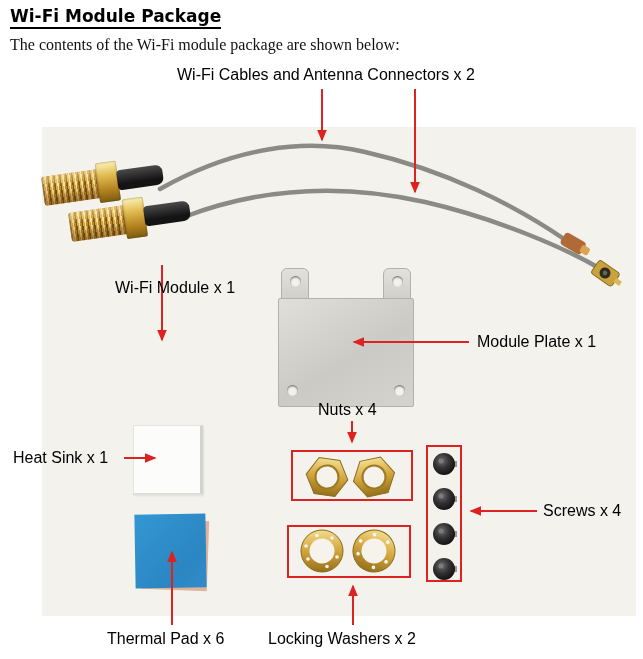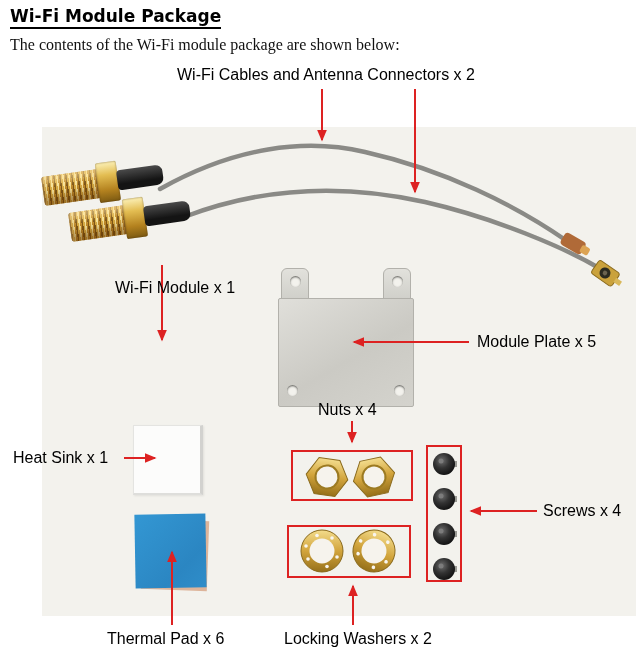--- a/index.html
+++ b/index.html
@@ -238,20 +238,20 @@
       <line x1="124" y1="458" x2="155" y2="458" marker-end="url(#ah)"></line>
       <line x1="352" y1="421" x2="352" y2="442" marker-end="url(#ah)"></line>
       <line x1="537" y1="511" x2="471" y2="511" marker-end="url(#ah)"></line>
       <line x1="172" y1="625" x2="172" y2="552" marker-end="url(#ah)"></line>
       <line x1="353" y1="625" x2="353" y2="586" marker-end="url(#ah)"></line>
     </g>
   </svg>
 
   <div class="callout" style="left:177px; top:66px;">Wi-Fi Cables and Antenna Connectors x 2</div>
   <div class="callout" style="left:115px; top:245px;margin-top:34px;">Wi-Fi Module x 1</div>
-  <div class="callout" style="left:477px; top:333px;">Module Plate x 5</div>
+  <div class="callout" style="left:477px; top:333px;">Module Plate x 1</div>
   <div class="callout" style="left:13px; top:449px;">Heat Sink x 1</div>
   <div class="callout" style="left:318px; top:401px;">Nuts x 4</div>
   <div class="callout" style="left:543px; top:502px;">Screws x 4</div>
   <div class="callout" style="left:107px; top:630px;">Thermal Pad x 6</div>
-  <div class="callout" style="left:284px; top:630px;">Locking Washers x 2</div>
+  <div class="callout" style="left:268px; top:630px;">Locking Washers x 2</div>
 
 </div>
 
 </body></html>

